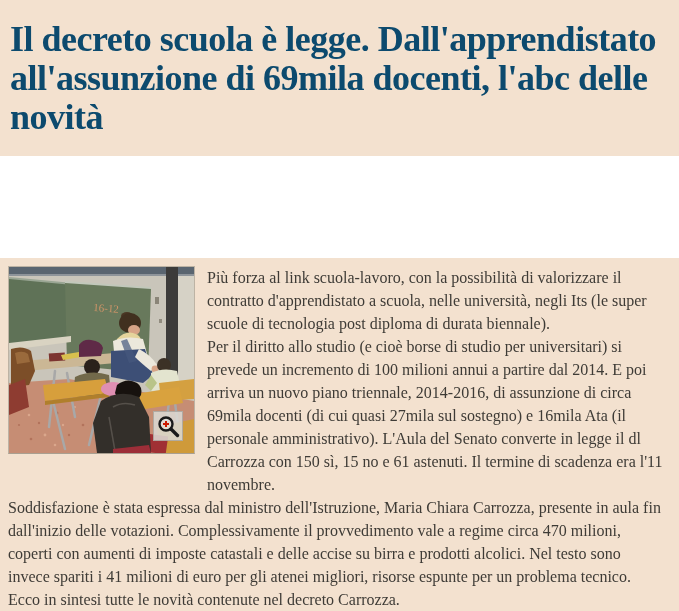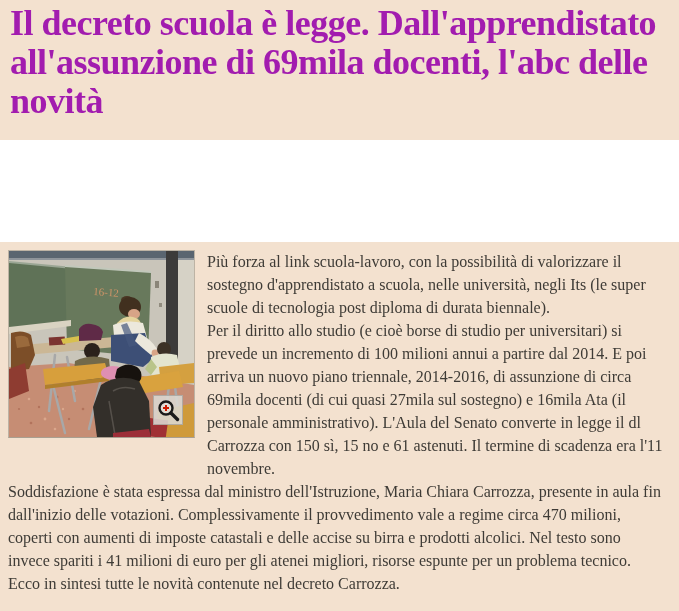--- a/index.html
+++ b/index.html
@@ -7,28 +7,28 @@
     padding: 0;
   }
   body {
     width: 679px;
     height: 611px;
     overflow: hidden;
     background: #f3e1cf;
     font-family: "Liberation Serif", serif;
   }
   .headline {
-    margin: 4px 14px 0 10px;
+    margin: 20px 14px 0 10px;
     max-width: 655px;
     font-family: "Liberation Serif", serif;
     font-weight: bold;
     font-size: 36px;
     line-height: 39px;
     letter-spacing: -0.5px;
-    color: #a21caf;
+    color: #0c4a6e;
   }
   .white-band {
     margin-top: 19px;
     width: 679px;
     height: 102px;
     background: #ffffff;
   }
   .content {
     margin: 8px 14px 0 8px;
     color: #3e3b36;
@@ -190,19 +190,19 @@
         <svg width="26" height="26" viewBox="0 0 26 26" xmlns="http://www.w3.org/2000/svg">
           <circle cx="11" cy="11" r="6.5" fill="rgba(255,255,255,0.25)" stroke="#1a1a1a" stroke-width="2.4"></circle>
           <line x1="11" y1="8" x2="11" y2="14" stroke="#cc1a00" stroke-width="2"></line>
           <line x1="8" y1="11" x2="14" y2="11" stroke="#cc1a00" stroke-width="2"></line>
           <line x1="16" y1="16" x2="22.5" y2="22.5" stroke="#1a1a1a" stroke-width="3.4" stroke-linecap="round"></line>
         </svg>
       </div>
     </div>
 
     <div class="lead-col">
-      <p>Più forza al link scuola-lavoro, con la possibilità di valorizzare il sostegno d'apprendistato a scuola, nelle università, negli Its (le super scuole di tecnologia post diploma di durata biennale).</p>
+      <p>Più forza al link scuola-lavoro, con la possibilità di valorizzare il contratto d'apprendistato a scuola, nelle università, negli Its (le super scuole di tecnologia post diploma di durata biennale).</p>
       <p>Per il diritto allo studio (e cioè borse di studio per universitari) si prevede un incremento di 100 milioni annui a partire dal 2014. E poi arriva un nuovo piano triennale, 2014-2016, di assunzione di circa 69mila docenti (di cui quasi 27mila sul sostegno) e 16mila Ata (il personale amministrativo). L'Aula del Senato converte in legge il dl Carrozza con 150 sì, 15 no e 61 astenuti. Il termine di scadenza era l'11 novembre.</p>
     </div>
   </div>
 
   <p>Soddisfazione è stata espressa dal ministro dell'Istruzione, Maria Chiara Carrozza, presente in aula fin dall'inizio delle votazioni. Complessivamente il provvedimento vale a regime circa 470 milioni, coperti con aumenti di imposte catastali e delle accise su birra e prodotti alcolici. Nel testo sono invece spariti i 41 milioni di euro per gli atenei migliori, risorse espunte per un problema tecnico. Ecco in sintesi tutte le novità contenute nel decreto Carrozza.</p>
 </div>
 
 </body></html>

